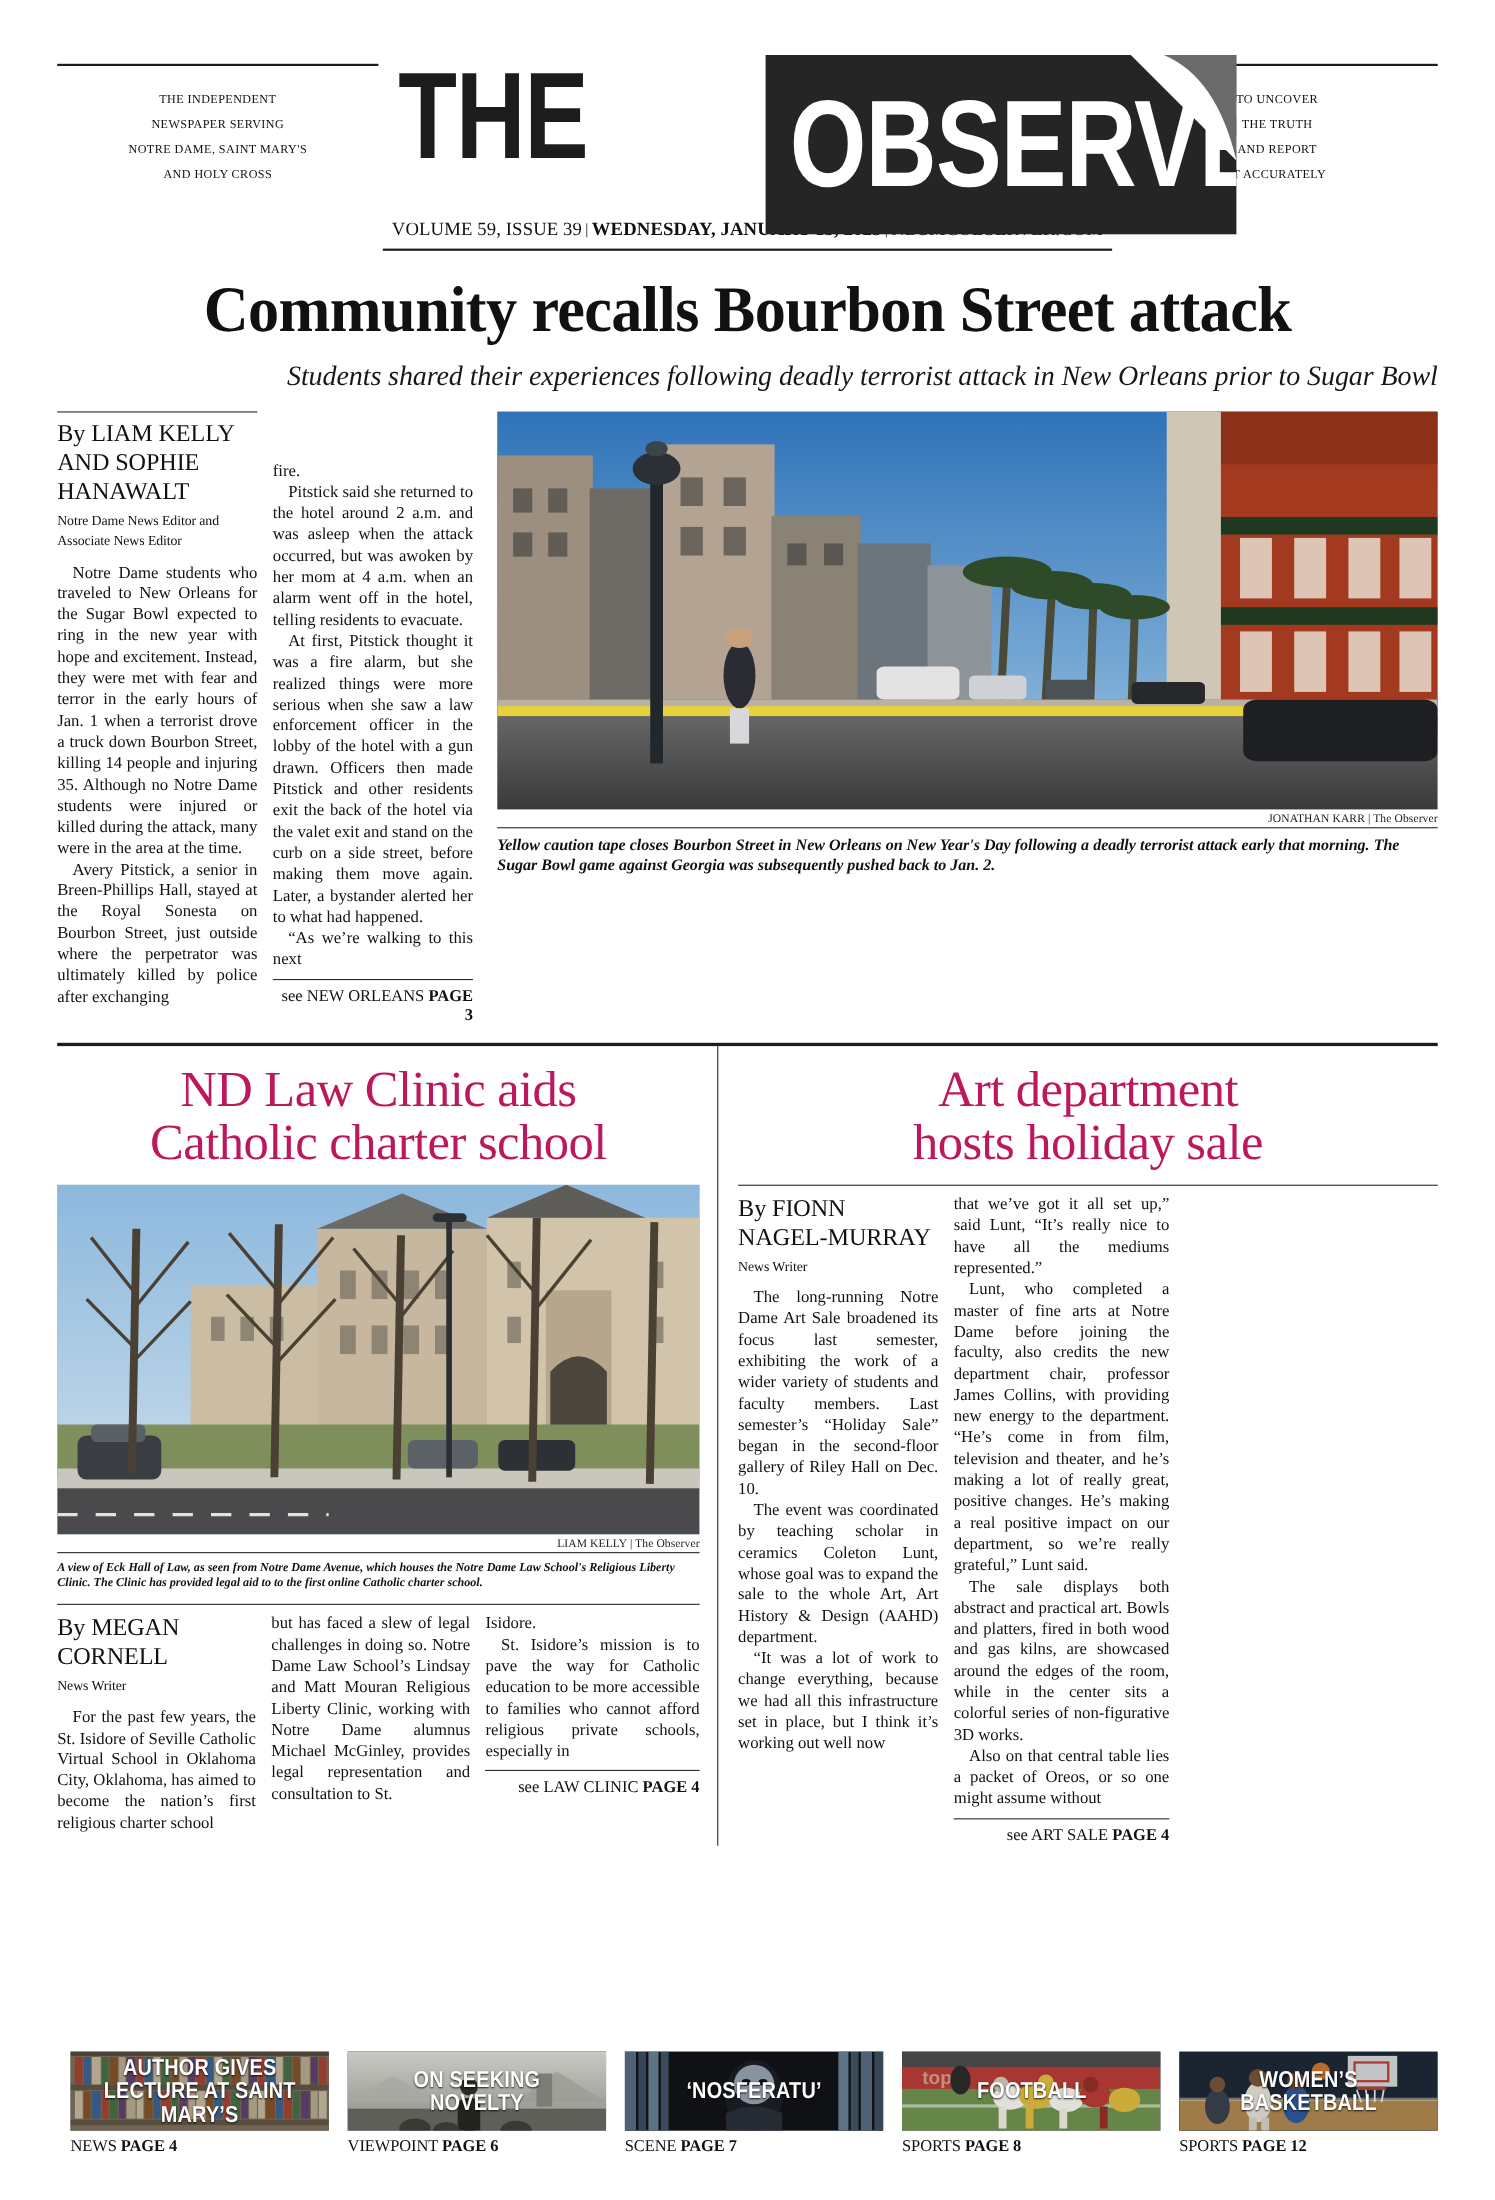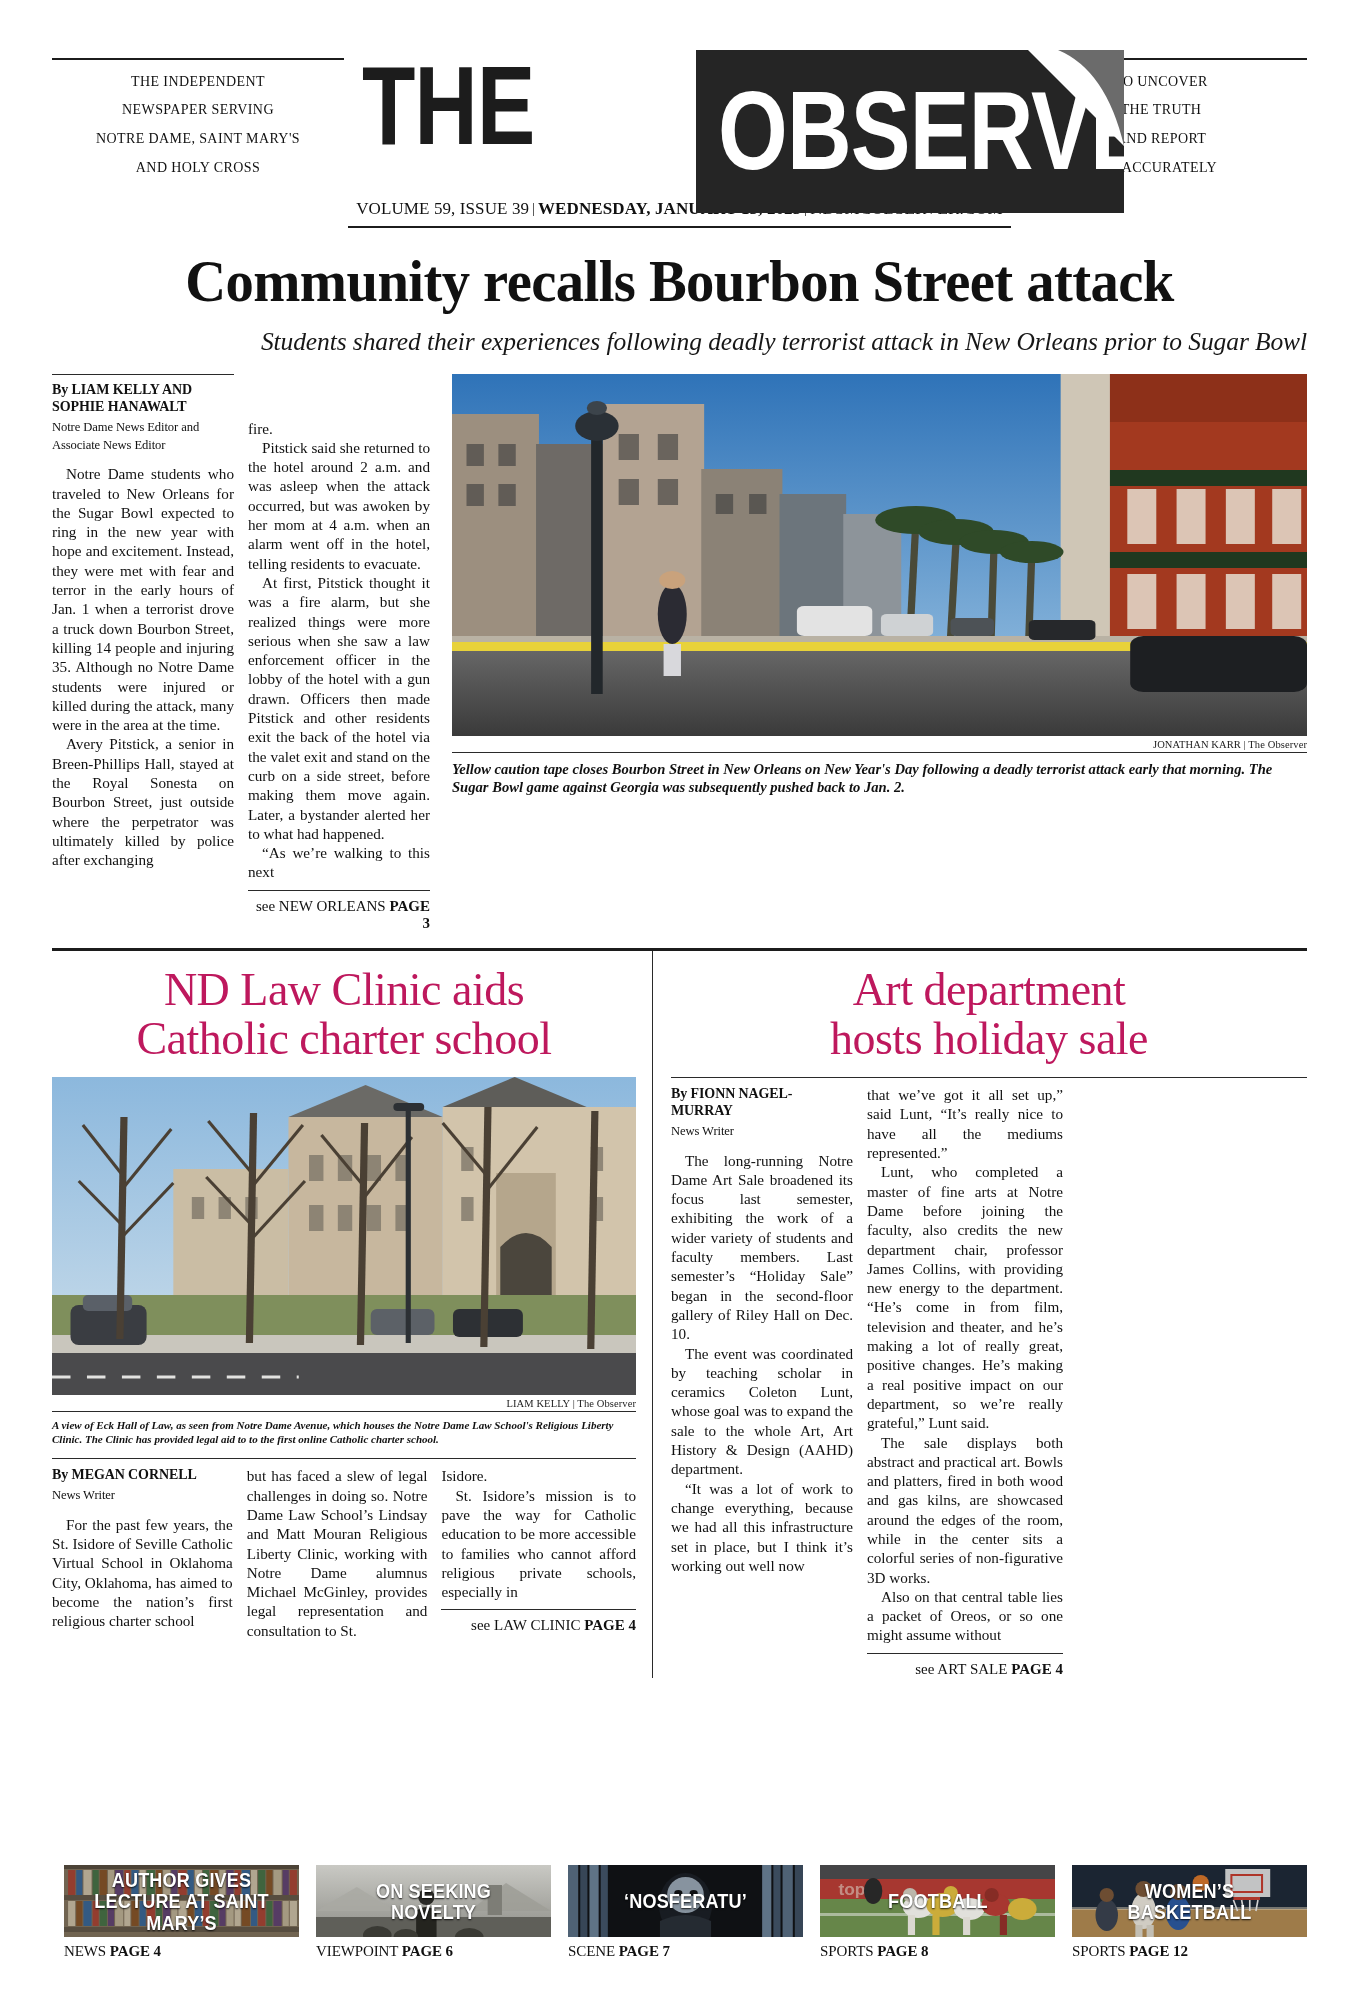--- a/index.html
+++ b/index.html
@@ -31,21 +31,21 @@
     flex-direction: column;
     justify-content: center;
     align-items: center;
     text-align: center;
     border-top: 2.5px solid #1c1c1c;
     margin-top: 40px;
     height: 132px;
   }
   .tagline.right { align-items: center; }
   .tagline-line {
-    font-size: 14px;
+    font-size: 11px;
     letter-spacing: 0.4px;
     line-height: 2.05;
     font-family: "Liberation Serif", serif;
     white-space: nowrap;
   }
   .logo-wrap {
     flex: 1;
     position: relative;
     display: flex;
     align-items: center;
@@ -144,22 +144,22 @@
   }
   .col {
     width: 196px;
     padding-right: 14px;
   }
   .rule-top {
     border-top: 1.5px solid #2a2a2a;
     margin-bottom: 6px;
   }
   .byline {
-    font-weight: 700;
-    font-size: 14px;
+    font-weight: 400;
+    font-size: 22px;
     line-height: 1.22;
     letter-spacing: -0.1px;
   }
   .byline-role {
     font-size: 12.6px;
     line-height: 1.45;
     margin-top: 3px;
     letter-spacing: -0.1px;
   }
   .body {

